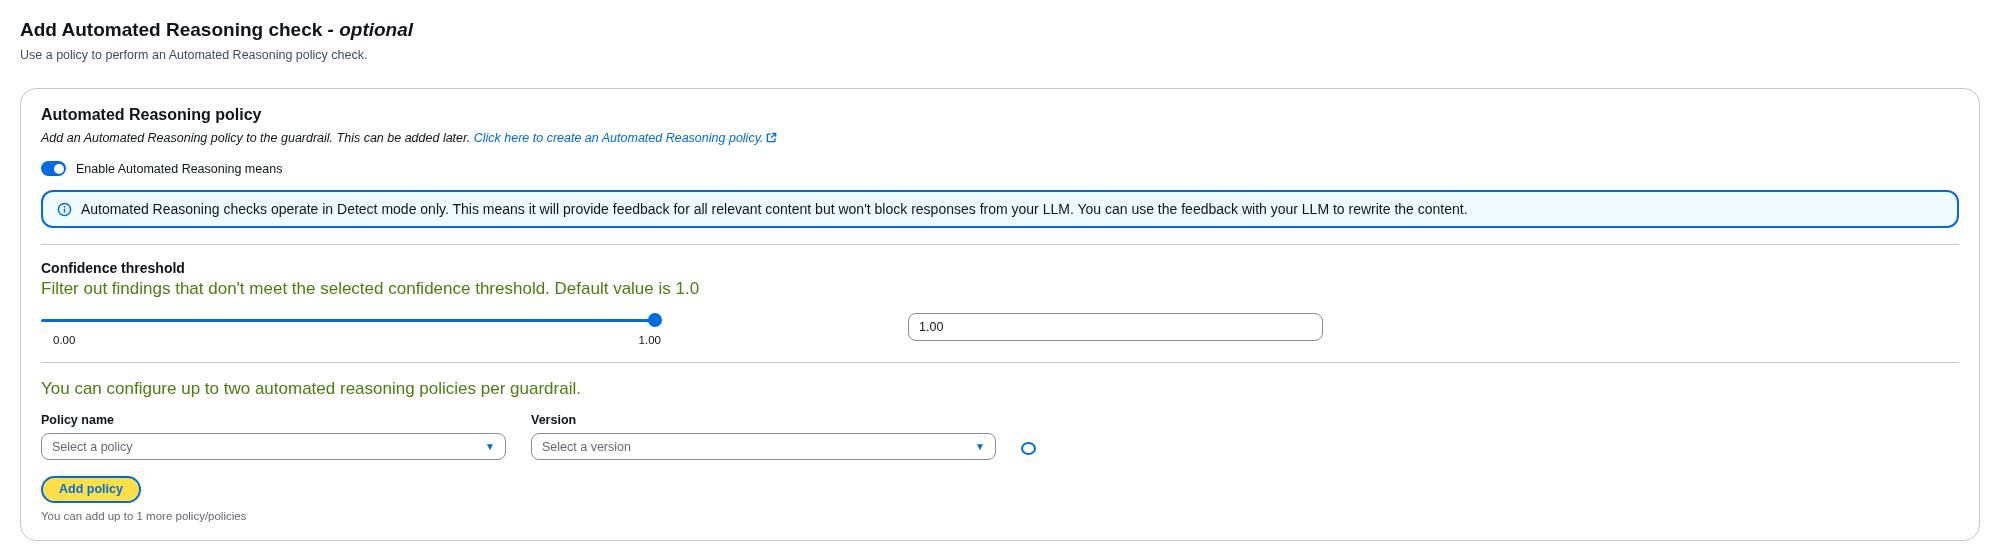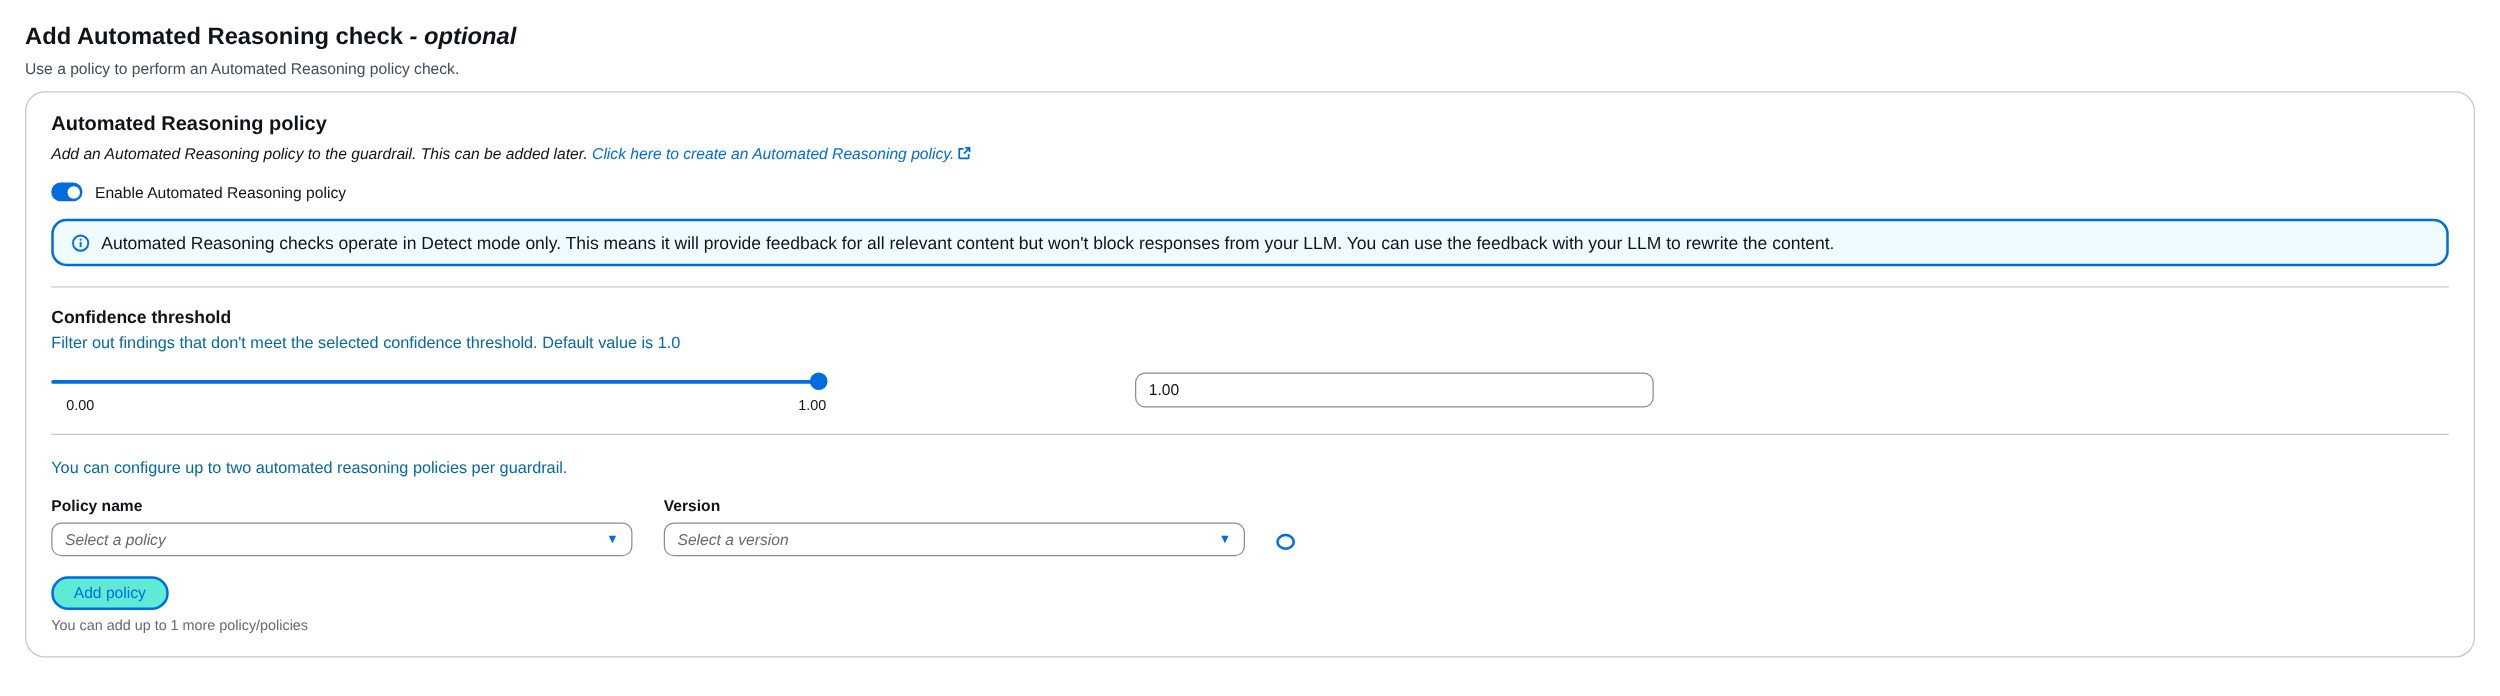--- a/index.html
+++ b/index.html
@@ -12,21 +12,21 @@
   }
   .page { padding: 18px 20px 0 20px; }
 
   
   .page-title { font-size: 19px; font-weight: 700; line-height: 24px; }
   .page-title .optional { font-style: italic; }
   .page-subtitle { font-size: 12.5px; color: #414d5c; margin-top: 5px; line-height: 16px; }
 
   
   .card {
-    margin-top: 10px;
+    margin-top: 25px;
     background: #fff;
     border: 1px solid #c6c6cd;
     border-radius: 16px;
     padding: 16px 20px 18px 20px;
   }
   .card-section { padding: 14px 0 16px 0; }
   .card-section:first-child { padding-top: 0; }
   .card-section:last-child { padding-bottom: 0; }
   .divider { border: none; border-top: 1px solid #c6c6cd; height: 0; }
 
@@ -55,21 +55,21 @@
     background: #f0fbff;
     border-radius: 12px;
     padding: 9px 14px;
     display: flex; align-items: center; gap: 9px;
     font-size: 14px; line-height: 16px;
   }
   .alert svg { flex: none; display: block; }
 
   
   .section-title { font-size: 14px; font-weight: 700; line-height: 18px; }
-  .section-desc { font-size: 13px; color: #0369a1; margin-top: 4px; line-height: 16px; }
+  .section-desc { font-size: 17px; color: #4d7c0f; margin-top: 4px; line-height: 16px; }
 
   
   .threshold-row { display: flex; align-items: flex-start; margin-top: 16px; }
   .slider-wrap { width: 620px; }
   .slider {
     position: relative; height: 14px; display: flex; align-items: center; cursor: pointer;
   }
   .slider .track {
     width: 100%; height: 3px; border-radius: 2px; background: #006ce0;
   }
@@ -94,33 +94,33 @@
   .fields-row { display: flex; align-items: center; margin-top: 16px; }
   .field { width: 465px; }
   .field + .field { margin-left: 25px; }
   .field-label { font-size: 12.5px; font-weight: 700; line-height: 15px; }
   .select {
     margin-top: 5px; height: 27px;
     border: 1px solid #8c8c94; border-radius: 8px;
     background: #fff; display: flex; align-items: center;
     padding: 0 10px; cursor: pointer;
   }
-  .select .placeholder { font-size: 12.5px; font-style: italic; color: #656871; flex: 1; }
+  .select .placeholder { font-size: 12.5px; color: #656871; flex: 1; }
   .select .caret { color: #006ce0; font-size: 10px; line-height: 1; }
   .spinner {
     margin-left: 25px; margin-top: 24px;
     width: 15px; height: 13px; border-radius: 50%;
     border: 2px solid #006ce0; flex: none;
   }
 
   .btn { cursor: pointer; font-family: "Liberation Sans", sans-serif; }
   .btn-outline {
-    display: inline-block; background: #5eead4;
+    display: inline-block; background: #fde047;
     border: 2px solid #006ce0; border-radius: 14px;
-    color: #006ce0; font-weight: 400; font-size: 12.5px;
+    color: #006ce0; font-weight: 700; font-size: 12.5px;
     padding: 4px 16px; line-height: 15px;
   }
   .add-policy-btn { margin-top: 16px; }
   .constraint { margin-top: 7px; font-size: 11.5px; color: #656871; }
 </style>
 </head>
 <body>
 
 <div class="page">
 
@@ -134,21 +134,21 @@
       <div class="panel-desc">
         <span>Add an Automated Reasoning policy to the guardrail. This can be added later. </span><a class="inline-link">Click here to create an Automated Reasoning policy.</a><span class="ext-icon"><svg width="11" height="11" viewBox="0 0 16 16">
               <path d="M13 9v4.5a.5.5 0 0 1-.5.5h-10a.5.5 0 0 1-.5-.5v-10a.5.5 0 0 1 .5-.5H7" fill="none" stroke="#006ce0" stroke-width="2"></path>
               <path d="M9 2h5v5M14 2 7.5 8.5" fill="none" stroke="#006ce0" stroke-width="2"></path>
             </svg></span>
       </div>
       <div class="toggle-row">
         <div class="toggle">
             <div class="knob"></div>
           </div>
-        <span class="toggle-label">Enable Automated Reasoning policy</span>
+        <span class="toggle-label">Enable Automated Reasoning means</span>
       </div>
       <div class="alert">
         <svg width="15" height="15" viewBox="0 0 16 16">
             <circle cx="8" cy="8" r="6.5" fill="none" stroke="#006ce0" stroke-width="1.6"></circle>
             <rect x="7.2" y="7" width="1.6" height="4.4" fill="#006ce0"></rect>
             <rect x="7.2" y="4.2" width="1.6" height="1.7" fill="#006ce0"></rect>
           </svg>
         <span>Automated Reasoning checks operate in Detect mode only. This means it will provide feedback for all relevant content but won't block responses from your LLM. You can use the feedback with your LLM to rewrite the content.</span>
       </div>
     </div>

